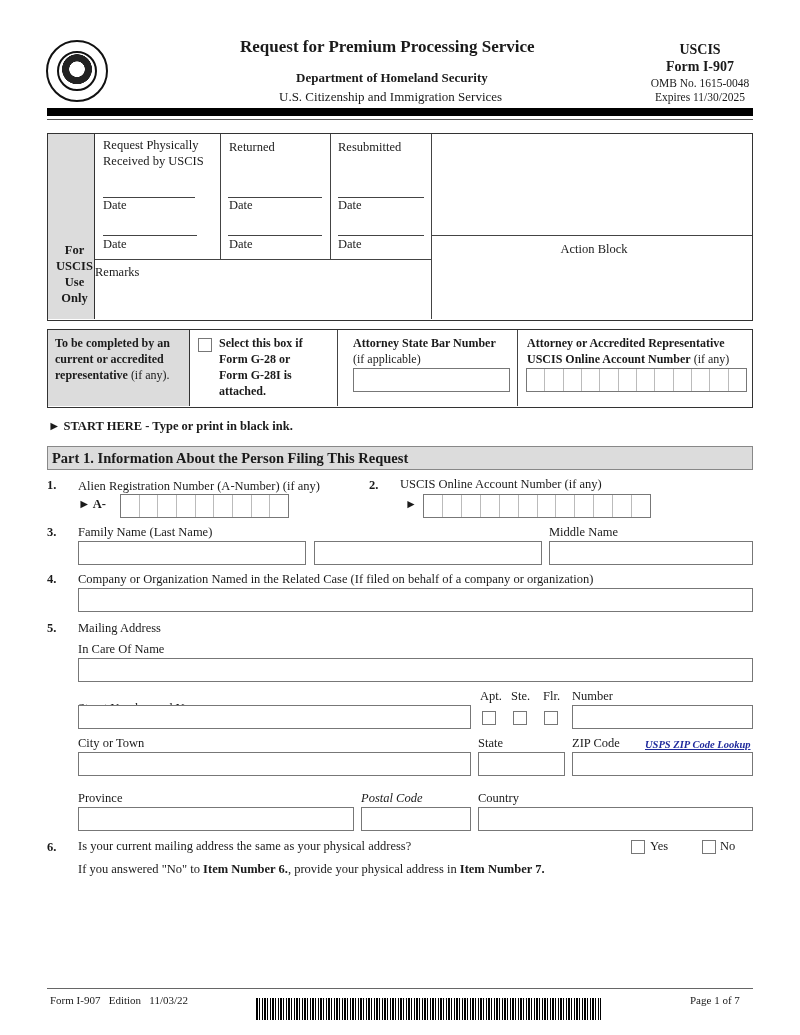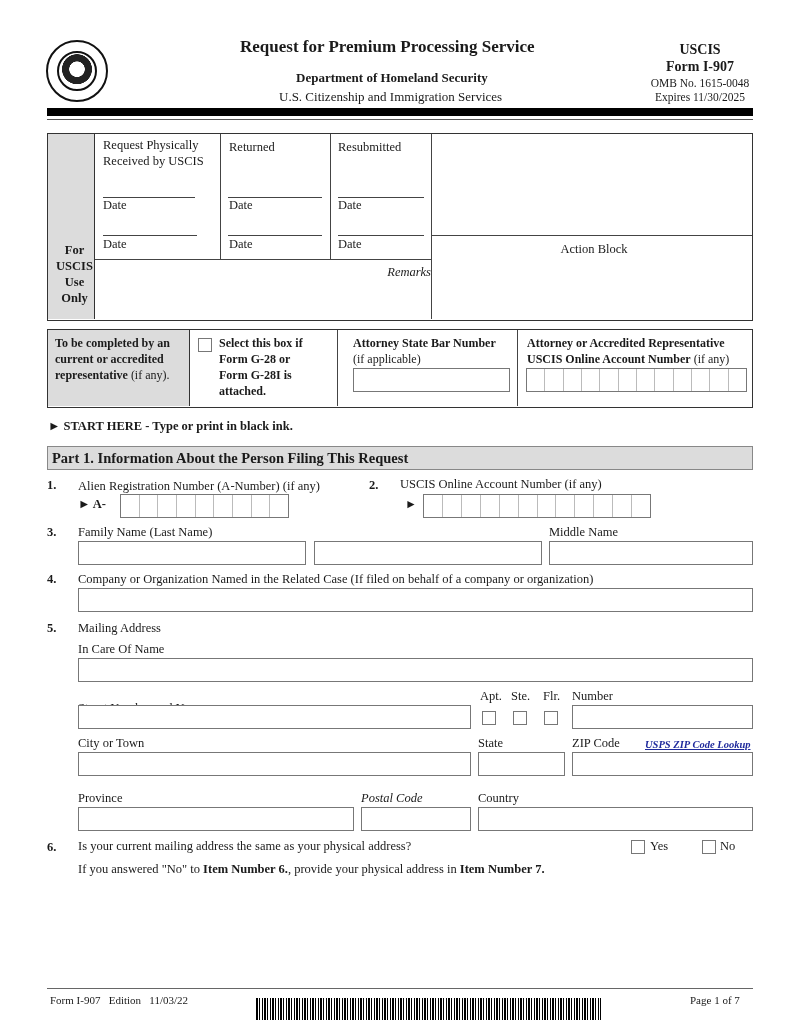--- a/index.html
+++ b/index.html
@@ -81,21 +81,21 @@
   <div class="abs lbl" style="left:181px;top:64px;">Date</div>
   <div class="abs lbl" style="left:290px;top:64px;">Date</div>
 
   <div class="abs hline" style="left:55px;top:101px;width:94px;"></div>
   <div class="abs hline" style="left:180px;top:101px;width:94px;"></div>
   <div class="abs hline" style="left:290px;top:101px;width:86px;"></div>
   <div class="abs lbl" style="left:55px;top:103px;">Date</div>
   <div class="abs lbl" style="left:181px;top:103px;">Date</div>
   <div class="abs lbl" style="left:290px;top:103px;">Date</div>
 
-  <div class="abs lbl" style="left:47px;top:131px;width:336px;text-align:right;font-style:italic;">Remarks</div>
+  <div class="abs lbl" style="left:47px;top:131px;width:336px;text-align:left;">Remarks</div>
   <div class="abs lbl" style="left:383px;top:108px;width:326px;text-align:center;">Action Block</div>
 </div>
 
 <div class="abs box" style="left:47px;top:329px;width:706px;height:79px;">
   <div class="abs gray" style="left:0;top:0;width:141px;height:76px;border-right:1.5px solid #333;">
     <div class="abs small" style="left:7px;top:5px;line-height:16px;">
       <div class="b">To be completed by an</div>
       <div class="b">current or accredited</div>
       <div><span class="b">representative</span><span> (if any).</span></div>
     </div>

